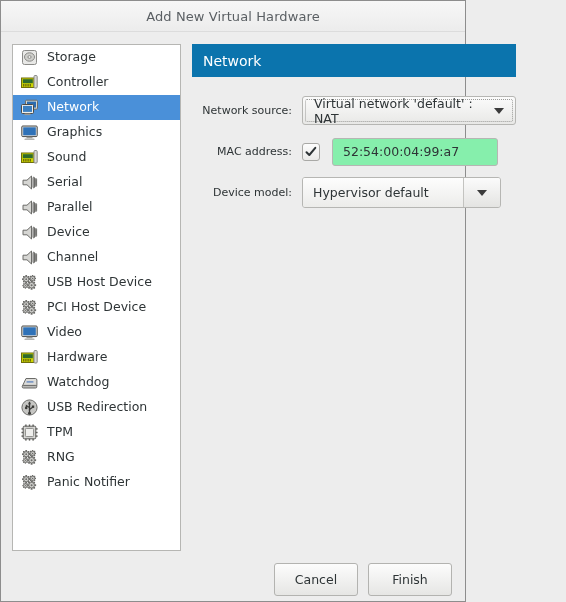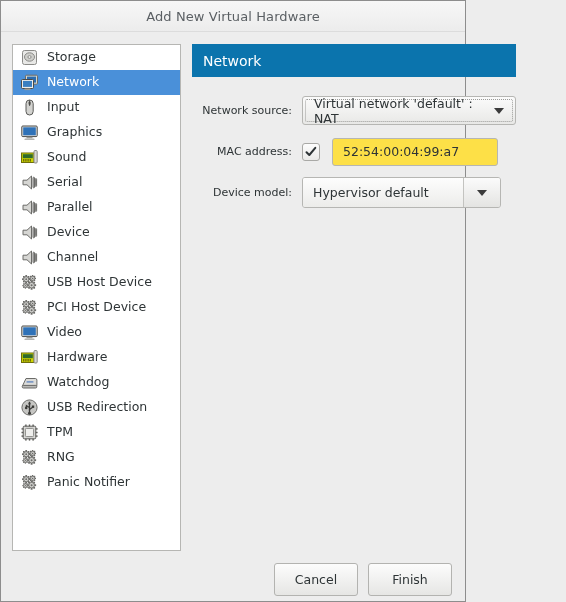--- a/index.html
+++ b/index.html
@@ -191,21 +191,21 @@
     align-items: center;
     justify-content: center;
     margin-right: 12px;
   }
   .textinput {
     width: 166px;
     height: 28px;
     box-sizing: border-box;
     border: 1px solid #b6b6b3;
     border-radius: 3px;
-    background: #fde047;
+    background: #86efac;
     display: flex;
     align-items: center;
     padding: 0 10px;
     font-size: 12.5px;
     color: #2e3436;
   }
 
   
   .footer {
     flex: 0 0 auto;
@@ -243,37 +243,41 @@
 
     <div class="listbox" id="hardware-list">
         <div class="list-item">
           <span class="item-icon"><svg width="19" height="19" viewBox="0 0 19 19">
               <rect x="2.5" y="2.5" width="14" height="14" rx="2" fill="#e8e8e6" stroke="#8b8b88"></rect>
               <ellipse cx="9.5" cy="9" rx="5" ry="4.2" fill="#cfcfcb" stroke="#8b8b88"></ellipse>
               <ellipse cx="9.5" cy="9" rx="1.6" ry="1.4" fill="#f4f4f2" stroke="#8b8b88"></ellipse>
             </svg></span>
           <span class="item-label">Storage</span>
         </div>
+        <div class="list-item">
+          <span class="item-icon"><svg width="19" height="19" viewBox="0 0 19 19">
+              <rect x="1.5" y="5" width="12.5" height="9.5" fill="#cfd600" stroke="#6f6f0a"></rect>
+              <rect x="2.8" y="6.2" width="10" height="4" fill="#2e6b2e"></rect>
+              <rect x="3" y="11" width="1.4" height="2.6" fill="#6f6f0a"></rect>
+              <rect x="5.2" y="11" width="1.4" height="2.6" fill="#6f6f0a"></rect>
+              <rect x="7.4" y="11" width="1.4" height="2.6" fill="#6f6f0a"></rect>
+              <rect x="9.6" y="11" width="1.4" height="2.6" fill="#6f6f0a"></rect>
+              <rect x="14" y="2.5" width="3.2" height="12.5" rx="1" fill="#d8d8d4" stroke="#8b8b88"></rect>
+            </svg></span>
+          <span class="item-label">Controller</span>
+        </div>
         <div class="list-item selected">
           <span class="item-icon"><svg width="19" height="19" viewBox="0 0 19 19">
               <rect x="5.5" y="2.2" width="12" height="9" rx="1" fill="#d3d7cf" stroke="#6b6b68"></rect>
               <rect x="7" y="3.6" width="9" height="6" fill="#2b6cb0"></rect>
               <rect x="1.5" y="6.5" width="12" height="9" rx="1" fill="#eeeeec" stroke="#4a4a47"></rect>
               <rect x="3" y="7.9" width="9" height="6" fill="#3a7fc1"></rect>
               <rect x="4.5" y="15.5" width="6" height="1.6" fill="#9a9a97"></rect>
             </svg></span>
           <span class="item-label">Network</span>
-        </div>
-        <div class="list-item">
-          <span class="item-icon"><svg width="19" height="19" viewBox="0 0 19 19">
-              <rect x="6" y="2" width="7.2" height="15" rx="3.6" fill="#d3d3d0" stroke="#5b5b58"></rect>
-              <path d="M9.6 2 v6" stroke="#5b5b58" stroke-width="1"></path>
-              <rect x="8.6" y="3.5" width="2" height="3.4" rx="1" fill="#4a4a47"></rect>
-            </svg></span>
-          <span class="item-label">Input</span>
         </div>
         <div class="list-item">
           <span class="item-icon"><svg width="19" height="19" viewBox="0 0 19 19">
               <rect x="1.8" y="3" width="15.4" height="10.6" rx="1" fill="#e0e0dd" stroke="#4a4a47"></rect>
               <rect x="3.2" y="4.3" width="12.6" height="8" fill="#2f72b8"></rect>
               <rect x="6.5" y="13.8" width="6" height="1.6" fill="#9a9a97"></rect>
               <rect x="4.5" y="15.4" width="10" height="1.6" rx=".6" fill="#b5b5b2"></rect>
             </svg></span>
           <span class="item-label">Graphics</span>
         </div>

